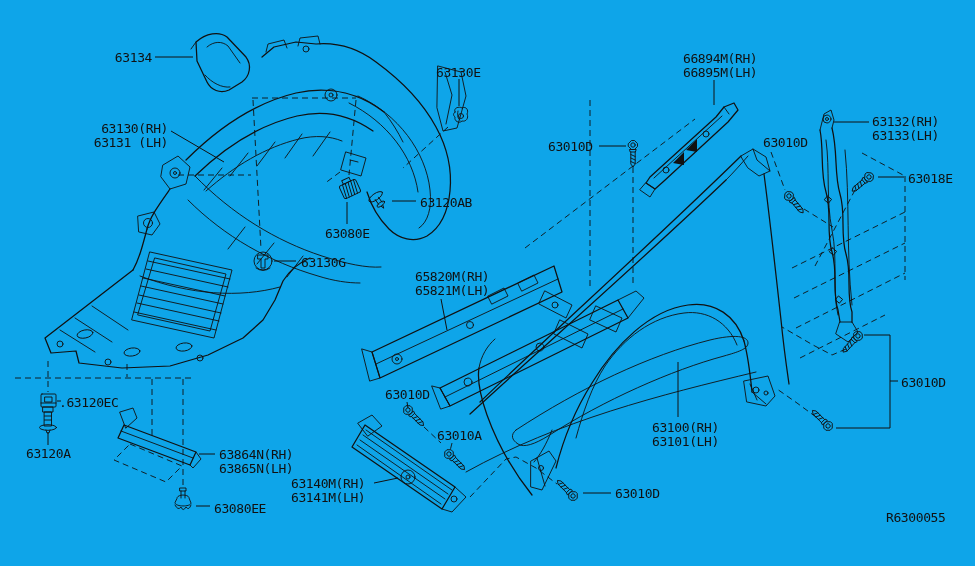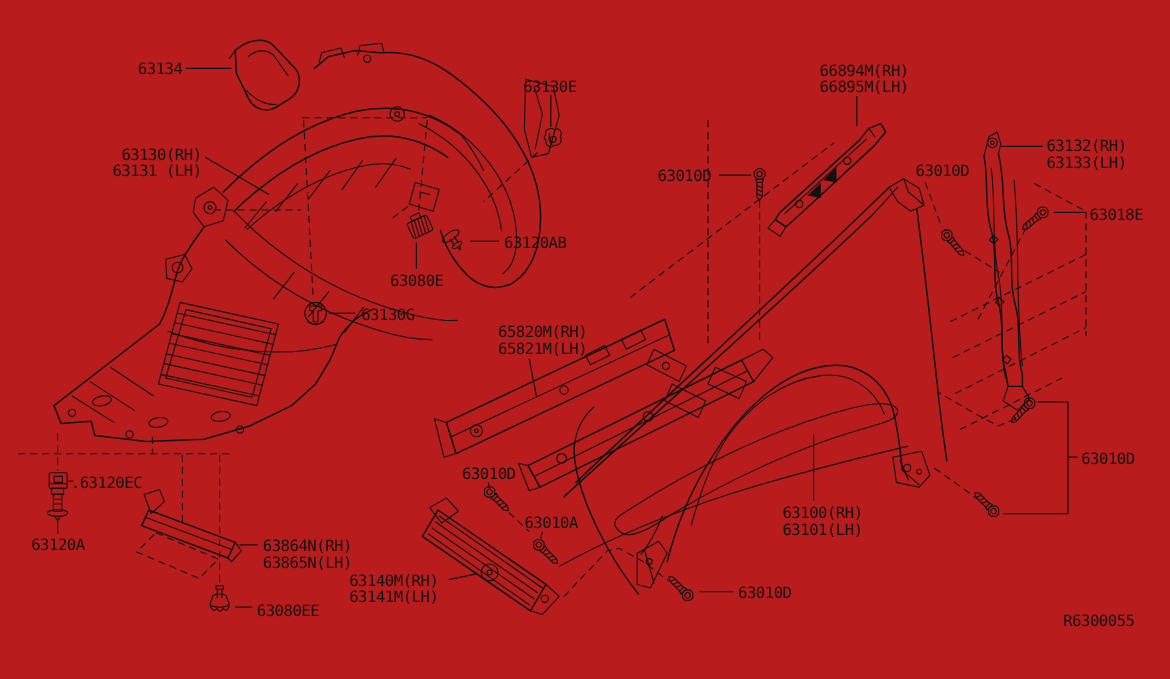--- a/index.html
+++ b/index.html
@@ -1,16 +1,16 @@
 <!DOCTYPE html>
 <html><head>
 <meta charset="utf-8">
 <style>
   html,body{margin:0;padding:0;background:#ffffff;}
-  .stage{position:relative;width:975px;height:566px;background:#b91c1c;overflow:hidden;
+  .stage{position:relative;width:975px;height:566px;background:#0ea5e9;overflow:hidden;
          font-family:"DejaVu Sans Mono","Liberation Mono",monospace;}
   svg{display:block}
   svg text{font-family:"DejaVu Sans Mono","Liberation Mono",monospace;font-size:13px;fill:#111;
            letter-spacing:-0.4px;}
   .outline{fill:none;stroke:#111;stroke-width:1.25;stroke-linejoin:round;stroke-linecap:round;}
   .thin{fill:none;stroke:#111;stroke-width:0.9;stroke-linejoin:round;stroke-linecap:round;}
   .dash{fill:none;stroke:#111;stroke-width:0.9;stroke-dasharray:6 4;stroke-linecap:butt;}
   .leader{fill:none;stroke:#111;stroke-width:1;}
   .darkfill{fill:#111;stroke:none;}
 </style>

